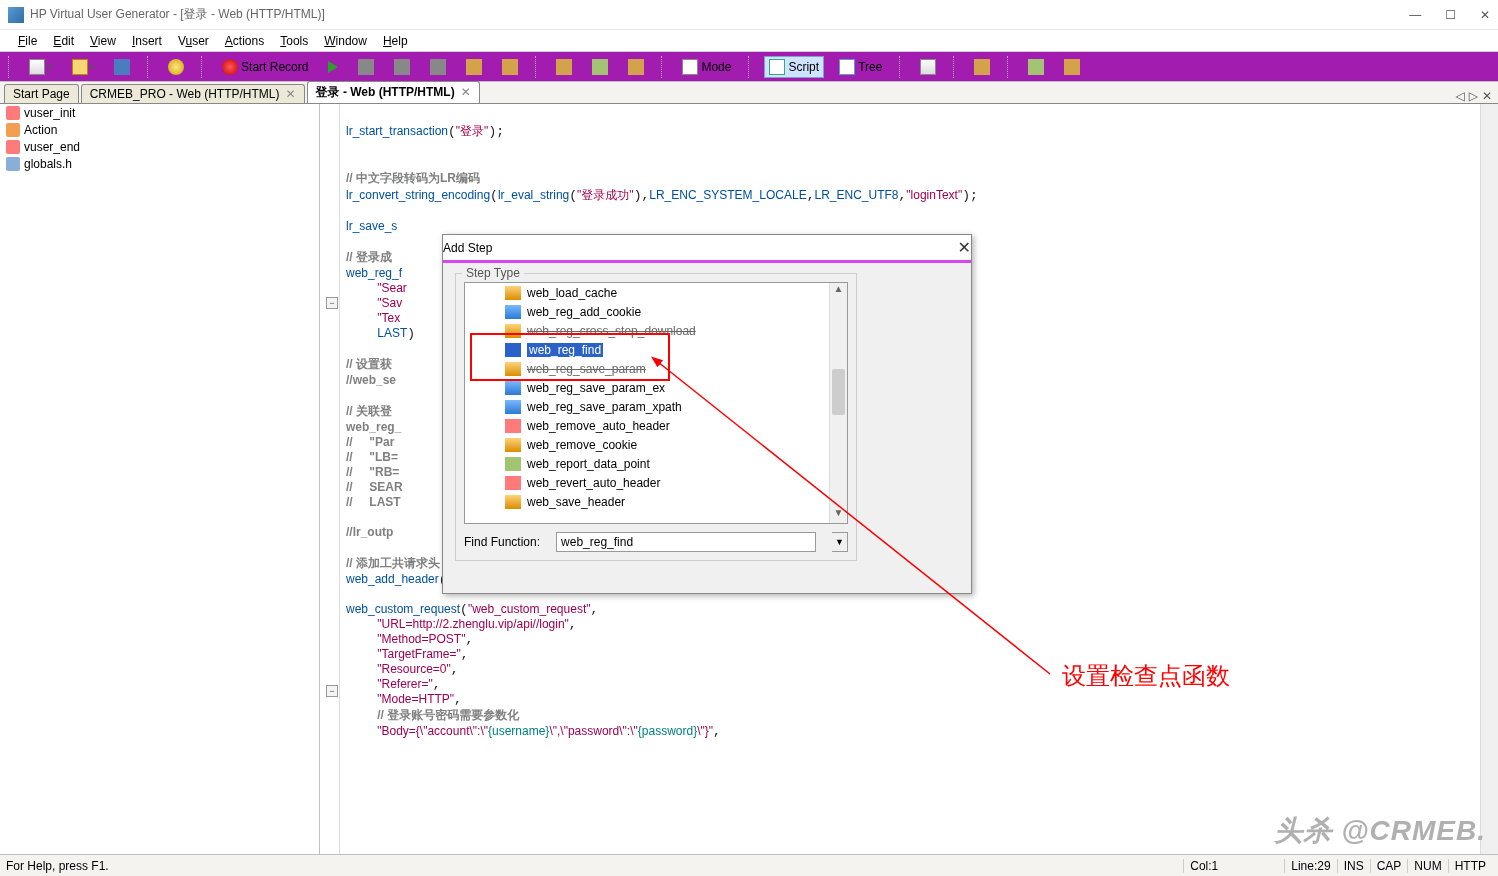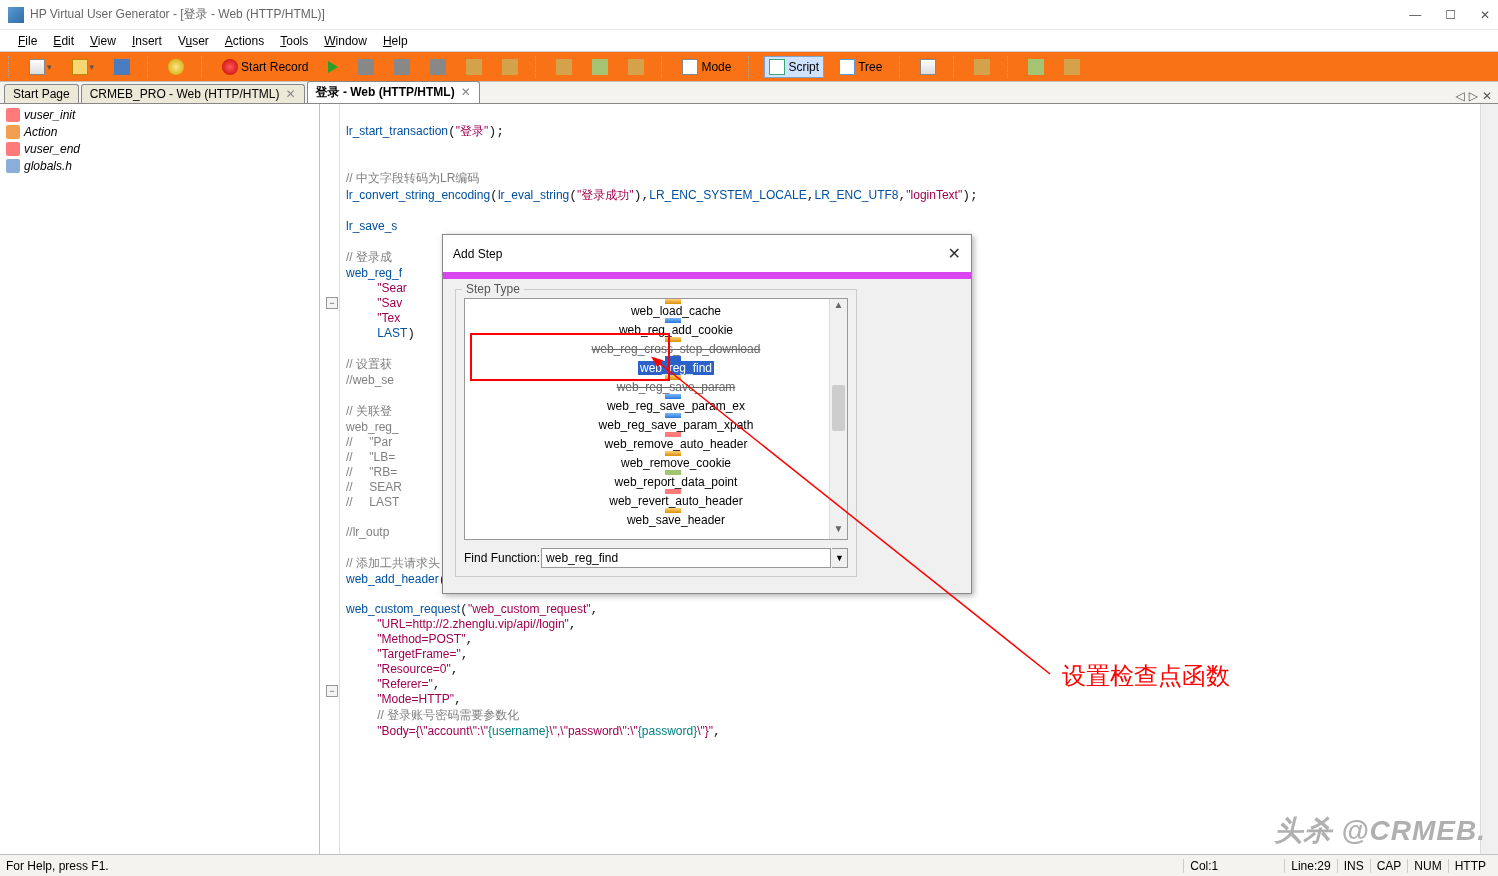--- a/index.html
+++ b/index.html
@@ -4,21 +4,21 @@
 <style>
 * { margin:0; padding:0; box-sizing:border-box; font-family:"Microsoft YaHei",Tahoma,Arial,sans-serif; font-size:12px; }
 body { background:#fff; width:1498px; height:876px; position:relative; overflow:hidden; }
 .titlebar { height:30px; display:flex; align-items:center; padding:0 8px; background:#fff; border-bottom:1px solid #e8e8e8; }
 .titlebar .app-icon { width:16px; height:16px; background:linear-gradient(135deg,#5a9bd5,#2e6ca4); margin-right:6px; }
 .titlebar .title { color:#666; font-size:12px; }
 .titlebar .win-btns { margin-left:auto; display:flex; gap:24px; color:#555; font-size:14px; }
 .menubar { height:22px; display:flex; align-items:center; padding:0 12px; gap:4px; border-bottom:1px solid #d0d0d0; }
 .menubar span { padding:2px 6px; cursor:default; }
 .menubar span u { text-decoration:underline; }
-.toolbar { height:30px; display:flex; align-items:center; padding:0 6px; gap:10px; background:#f97316; border-bottom:1px solid #c0c0c0; }
+.toolbar { height:30px; display:flex; align-items:center; padding:0 6px; gap:10px; background:#a21caf; border-bottom:1px solid #c0c0c0; }
 .toolbar .sep { width:4px; height:22px; border-left:1px dotted #aaa; margin:0 2px; }
 .toolbar .tbtn { display:flex; align-items:center; height:22px; padding:0 4px; border:1px solid transparent; }
 .toolbar .tbtn.highlight { border:1px solid #7da2ce; background:#cfe3ff; }
 .toolbar .ticon { width:16px; height:16px; display:inline-block; }
 .toolbar .tlbl { margin-left:3px; }
 .ticon.new { background:linear-gradient(#fff,#dcdcdc); border:1px solid #888; }
 .ticon.open { background:#f7d774; border:1px solid #b58a00; }
 .ticon.save { background:#4a7dbf; }
 .ticon.wand { background:radial-gradient(#ffe680,#c9a200); border-radius:50%; }
 .ticon.rec { background:radial-gradient(#ff5a5a,#c40000); border-radius:50%; }
@@ -31,58 +31,58 @@
 .ticon.tasks { background:#fff; border:1px solid #888; }
 .ticon.script { background:#fff; border:1px solid #3a7; }
 .ticon.tree { background:#fff; border:1px solid #5a9bd5; }
 .tabstrip { height:22px; display:flex; align-items:flex-end; padding-left:4px; background:#f4f3f0; border-bottom:1px solid #888; position:relative; }
 .tabstrip .tab { border:1px solid #888; border-bottom:none; padding:2px 8px; margin-right:2px; background:#ece9d8; border-radius:3px 3px 0 0; position:relative; }
 .tabstrip .tab.active { background:#fff; font-weight:bold; }
 .tabstrip .tab .x { color:#888; margin-left:6px; font-weight:normal; }
 .tabstrip .nav-right { margin-left:auto; display:flex; gap:4px; padding-right:6px; color:#555; }
 .main { display:flex; height:calc(876px - 30px - 22px - 30px - 22px - 22px); }
 .sidebar { width:320px; border-right:1px solid #c0c0c0; background:#fff; padding:2px; }
-.sidebar .item { display:flex; align-items:center; height:17px; padding-left:4px;font-style:italic; }
+.sidebar .item { display:flex; height:17px; padding-left:4px; }
 .sidebar .item .sicon { width:14px; height:14px; margin-right:4px; border-radius:2px; }
 .sicon.init { background:#ff7b7b; }
 .sicon.action { background:#f0a050; }
 .sicon.end { background:#ff7b7b; }
 .sicon.globals { background:#8aaed8; }
 .editor-wrap { flex:1; display:flex; position:relative; }
 .gutter { width:20px; background:#fff; border-right:1px solid #ddd; }
 .fold { width:12px; height:12px; border:1px solid #999; display:flex; align-items:center; justify-content:center; font-size:9px; color:#555; position:absolute; left:326px; background:#f4f4f4; }
 .editor { flex:1; background:#fff; font-family:"Courier New",monospace; font-size:13px; white-space:pre; padding:4px 6px; position:relative; color:#222; overflow:hidden; }
 .editor .blue { color:#0050a0; }
 .editor .str { color:#a00050; }
-.editor .cmt { color:#808080; }
+.editor .cmt { color:#808080;font-weight:bold; }
 .editor .teal { color:#008080; }
 .vscroll { width:18px; background:#f0f0f0; border-left:1px solid #ddd; }
 .statusbar { height:22px; display:flex; align-items:center; border-top:1px solid #c0c0c0; background:#f4f3f0; padding:0 6px; font-size:12px; }
 .statusbar .cell { border-left:1px solid #ccc; padding:0 6px; }
 .statusbar .flex { flex:1; }
 
 .dialog { position:absolute; left:442px; top:234px; width:530px; height:360px; background:#f0f0f0; border:1px solid #888; box-shadow:2px 2px 6px rgba(0,0,0,.3); }
-.dialog .dlg-title { height:44px; display:flex; align-items:center; padding:0 10px; background:#fff; border-bottom:7px solid #d946ef; }
+.dialog .dlg-title { height:28px; display:flex; align-items:center; padding:0 0; background:#fff; border-bottom:3px solid #d946ef; }
 .dialog .dlg-title .x { margin-left:auto; font-size:16px; color:#333; }
 .dialog .dlg-body { display:flex; padding:10px 12px 12px 12px; gap:12px; }
 .fieldset { border:1px solid #ccc; padding:8px; width:402px; position:relative; }
 .fieldset .legend { position:absolute; top:-8px; left:6px; background:#f0f0f0; padding:0 4px; color:#555; }
 .listbox { border:1px solid #999; background:#fff; height:242px; overflow:hidden; position:relative; }
 .listbox .lb-scroll { position:absolute; right:0; top:0; width:18px; height:100%; background:#f0f0f0; border-left:1px solid #ddd; }
 .listbox .lb-scroll .thumb { position:absolute; left:2px; right:2px; top:86px; height:46px; background:#cdcdcd; border-radius:2px; }
 .listbox .lb-scroll .arr { position:absolute; left:0; right:0; height:16px; text-align:center; color:#666; font-size:10px; }
-.listbox .row { display:flex; align-items:center; height:19px; padding-left:40px;flex-direction:column; }
+.listbox .row { display:flex; align-items:center; height:19px; padding-left:40px; }
 .listbox .row .licon { width:16px; height:14px; margin-right:6px; }
 .licon.a { background:linear-gradient(#ffd27a,#d98e00); }
 .licon.b { background:linear-gradient(#7ab8ff,#2a7ad4); }
 .licon.c { background:#ff7b7b; }
 .licon.d { background:#a0c470; }
 .listbox .row.sel span { background:#2a62c9; color:#fff; padding:0 2px; }
 .listbox .row.strike span { text-decoration:line-through; color:#666; }
-.findrow { display:flex; align-items:center; margin-top:8px; gap:1px; }
+.findrow { display:flex; align-items:center; margin-top:8px; gap:16px; }
 .findrow input { flex:1; height:20px; border:1px solid #999; padding:0 4px; font-size:12px; background:#fff; }
 .findrow .dd { width:16px; height:20px; border:1px solid #999; border-left:none; background:#f0f0f0; text-align:center; font-size:9px; line-height:18px; }
 .dlg-btns { display:flex; flex-direction:column; gap:8px; }
 .dlg-btns button { width:86px; height:24px; background:#e8e8e8; border:1px solid #999; font-size:12px; }
 
 .redbox { position:absolute; border:2px solid #ff0000; }
 .redarrow { position:absolute; pointer-events:none; }
 .annot-text { position:absolute; color:#ff0000; font-size:24px; font-family:"Microsoft YaHei"; }
 .watermark { position:absolute; right:12px; bottom:26px; font-size:28px; color:#b0b0b0; font-style:italic; letter-spacing:1px; font-weight:bold; }
 .dropdown-arrow::after { content:"▾"; font-size:9px; margin-left:2px; color:#555; }

